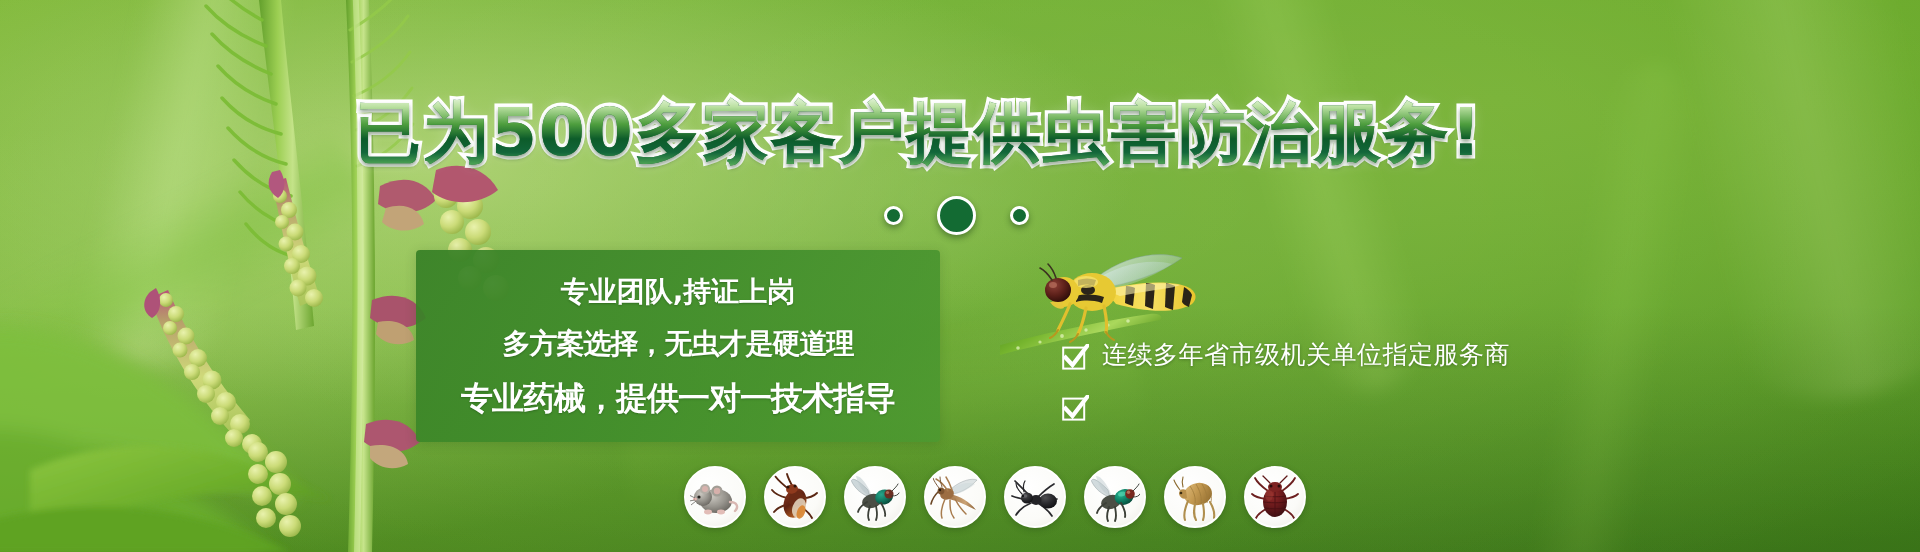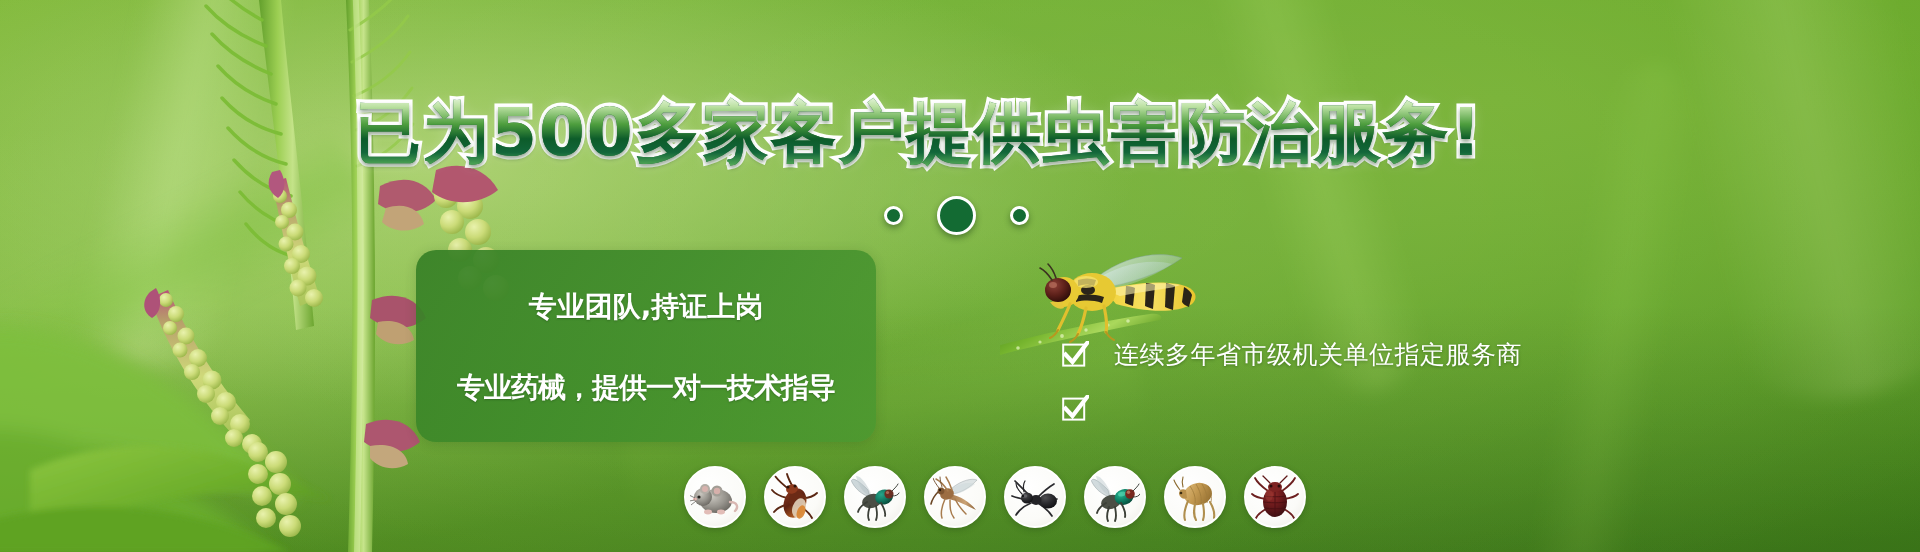--- a/index.html
+++ b/index.html
@@ -106,48 +106,48 @@
   .dot { border-radius: 50%; background: #136b33; border: 3px solid #ffffff;
          box-shadow: 0 3px 6px rgba(20,55,15,0.45); }
   .dot.small { width: 19px; height: 19px; }
   .dot.big   { width: 39px; height: 39px; }
 
   
   #panel {
     position: absolute;
     left: 416px;
     top: 250px;
-    width: 460px;
+    width: 524px;
     height: 192px;
-    border-radius: 20px;
+    border-radius: 4px;
     background: linear-gradient(135deg, rgba(55,128,38,0.93) 0%, rgba(62,139,42,0.90) 45%, rgba(74,152,48,0.80) 100%);
     box-shadow: 0 2px 12px rgba(25,60,18,0.18);
     padding: 16px 22px 14px 22px;
     display: flex;
     flex-direction: column;
     justify-content: space-around;
   }
   .panel-line {
     color: #ffffff;
     font-family: "DejaVu Sans", "Liberation Sans", sans-serif;
     font-weight: 700;
     white-space: nowrap;
     text-align: center;
     text-shadow: 0 1px 2px rgba(20,55,15,0.35);
   }
   .panel-line.l1 { font-size: 28px; letter-spacing: 0px; }
   .panel-line.l2 { font-size: 28px; letter-spacing: -1px; }
-  .panel-line.l3 { font-size: 28px; letter-spacing: -1px; }
+  .panel-line.l3 { font-size: 32px; letter-spacing: -1px; }
 
   
   #hoverfly { position: absolute; left: 1000px; top: 230px; width: 220px; height: 130px; }
 
   
   #checklist { position: absolute; left: 1062px; top: 338px; display: flex; flex-direction: column; gap: 24px; }
-  .check-row { display: flex; align-items: center; gap: 25px; }
+  .check-row { display: flex; align-items: flex-end; gap: 13px; }
   .check-box { width: 27px; height: 27px; flex: 0 0 auto; position: relative; }
   .check-label {
     color: #ffffff;
     font-family: "DejaVu Sans", "Liberation Sans", sans-serif;
     font-size: 25px;
     font-weight: 400;
     letter-spacing: 0.5px;
     white-space: nowrap;
     text-shadow: 0 1px 3px rgba(20,55,15,0.40);
   }
@@ -325,20 +325,21 @@
   <div id="headline-fill">已为500多家客户提供虫害防治服务!</div>
 
   <div id="dots">
     <span class="dot small"></span>
     <span class="dot big"></span>
     <span class="dot small"></span>
   </div>
 
   <div id="panel">
     <div class="panel-line l1">专业团队,持证上岗</div>
+    <div class="panel-line l2">多方案选择，无虫才是硬道理</div>
     <div class="panel-line l3">专业药械，提供一对一技术指导</div>
   </div>
 
   <div id="hoverfly">
     <svg width="220" height="130" viewBox="0 0 220 130" xmlns="http://www.w3.org/2000/svg">
       <defs>
         <linearGradient id="bladeG" x1="0" y1="0" x2="1" y2="0.4">
           <stop offset="0%" stop-color="#3f7f18"></stop>
           <stop offset="40%" stop-color="#76b52e"></stop>
           <stop offset="70%" stop-color="#aad85c"></stop>

